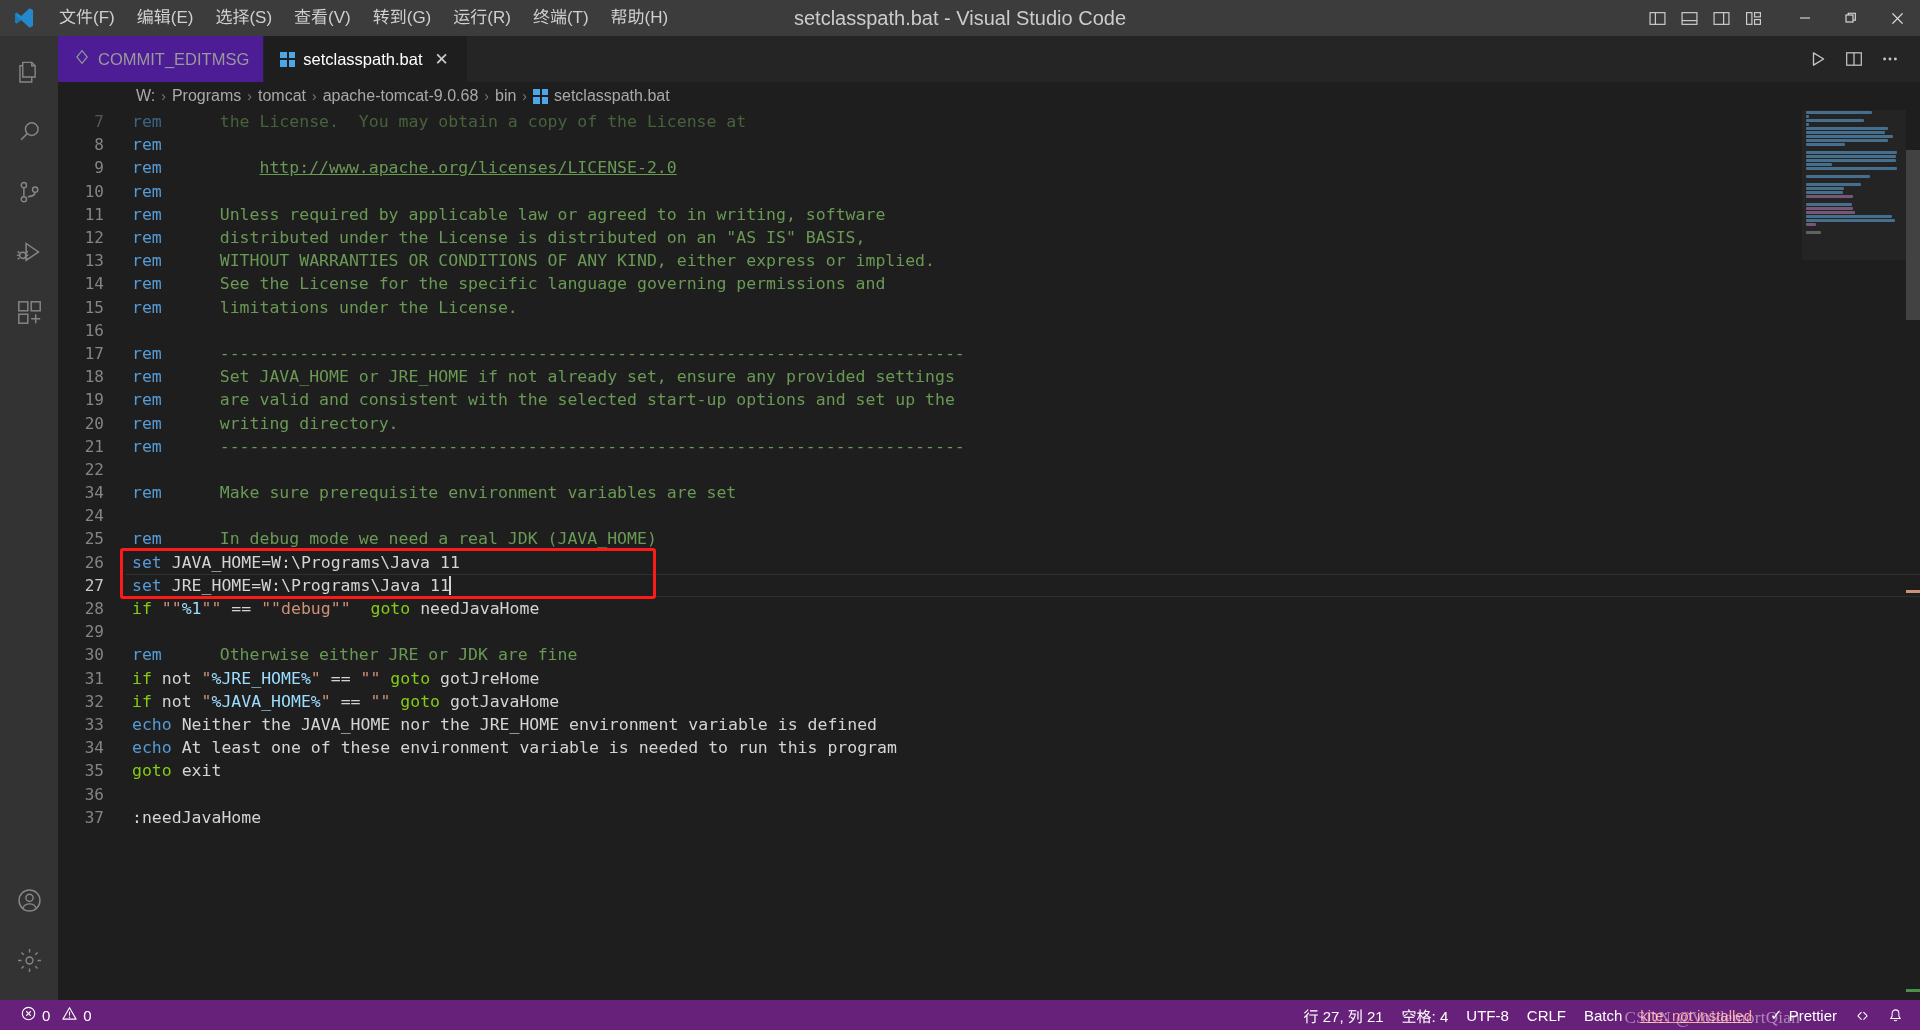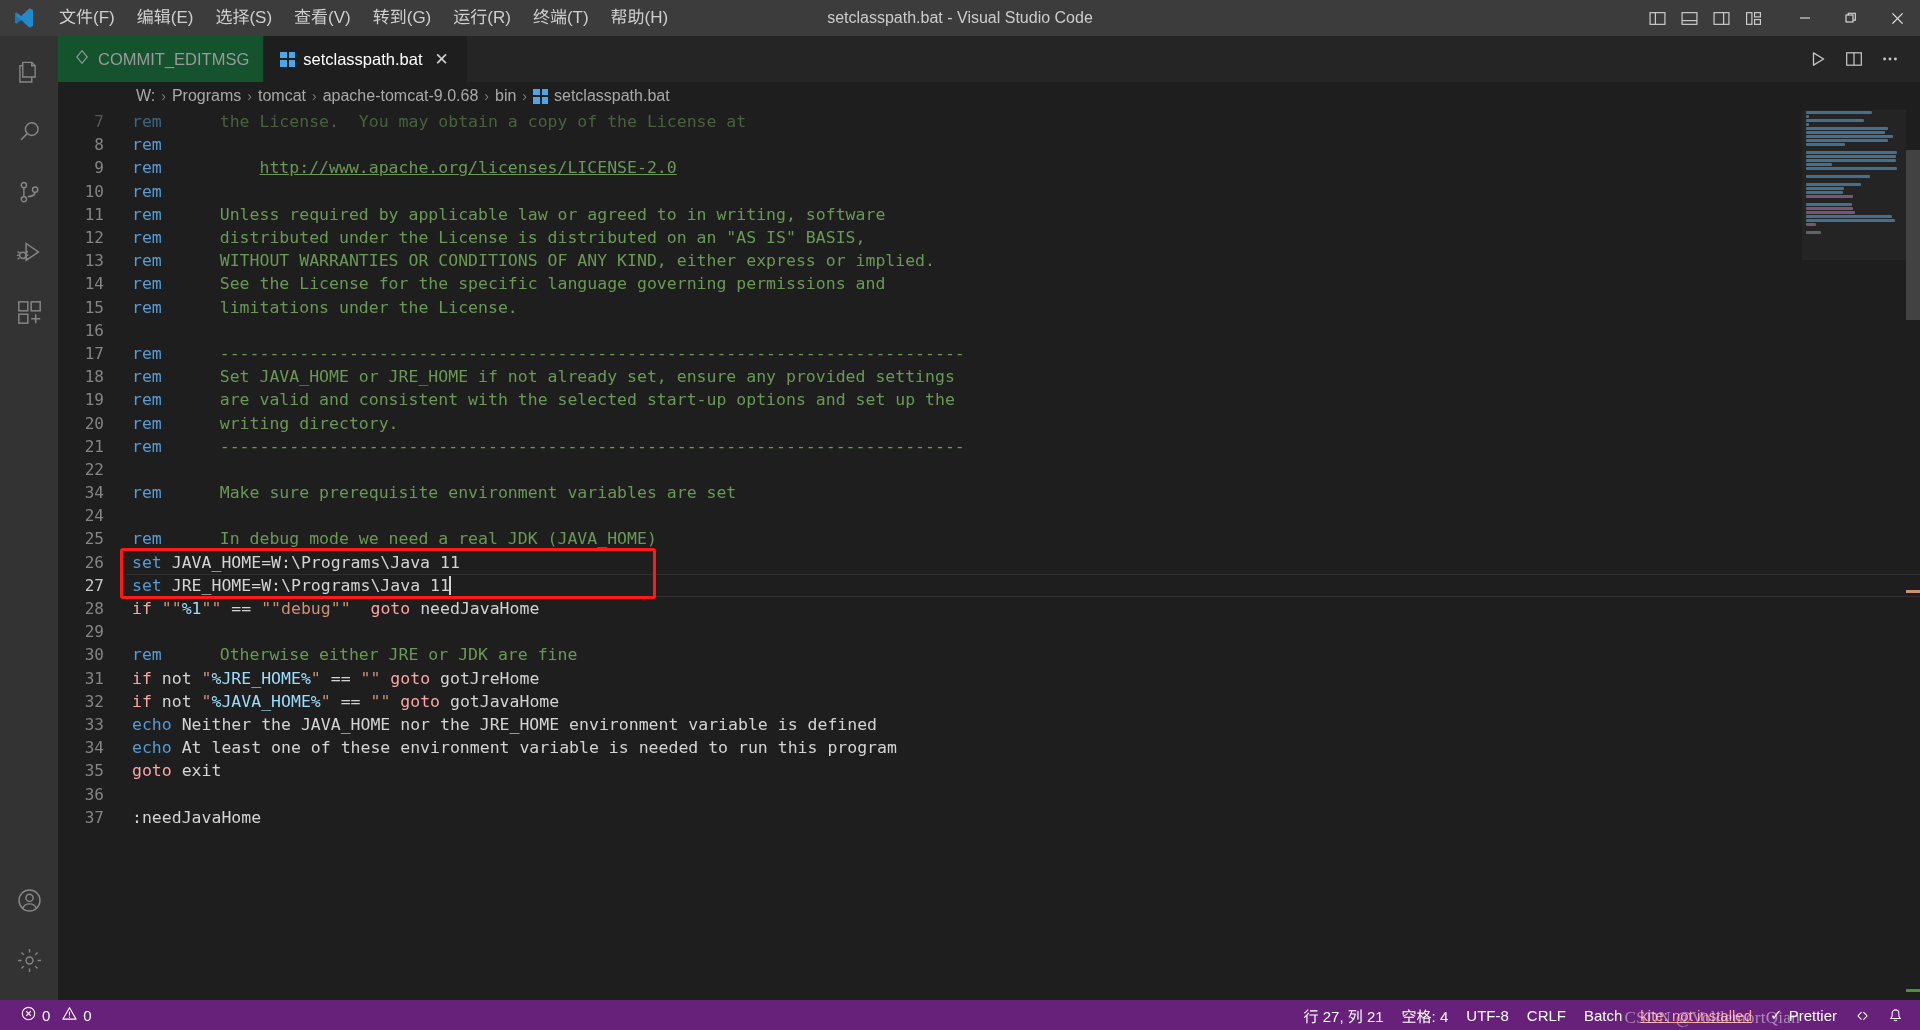--- a/index.html
+++ b/index.html
@@ -21,21 +21,21 @@
     position: relative; z-index: 20;
   }
   .vscode-logo { width: 48px; height: 36px; display: flex; align-items: center; justify-content: center; }
   .menu-bar { display: flex; align-items: center; gap: 0px; }
   .menu-item {
     padding: 4px 11px; font-size: 17px; color: #cfcfcf;
     white-space: nowrap; cursor: default; line-height: 22px;
   }
   .title-center {
     position: absolute; left: 0; right: 0; text-align: center;
-    font-size: 16px; color: #cccccc; pointer-events: none;
+    font-size: 20px; color: #cccccc; pointer-events: none;
   }
   .title-right { margin-left: auto; display: flex; align-items: center; height: 36px; position: relative; z-index: 25; }
   .layout-btns { display: flex; align-items: center; gap: 2px; padding-right: 14px; }
   .layout-btn { width: 30px; height: 30px; display: flex; align-items: center; justify-content: center; cursor: default; }
   .win-btn { width: 46px; height: 36px; display: flex; align-items: center; justify-content: center; cursor: default; }
 
   
   .body-row { flex: 1; display: flex; min-height: 0; position: relative; }
 
   
@@ -51,21 +51,21 @@
   .act-spacer { flex: 1; }
 
   
   .editor-area { flex: 1; display: flex; flex-direction: column; min-width: 0; background: #1e1e1e; }
 
   .tabs-row { height: 46px; min-height: 46px; background: #252526; display: flex; align-items: stretch; }
   .tabs { display: flex; align-items: stretch; }
   .tab {
     display: flex; align-items: center; gap: 8px;
     padding: 0 14px 0 16px; font-size: 16.5px;
-    background: #14532d; color: #9a9a9a;
+    background: #4c1d95; color: #9a9a9a;
     border-right: 1px solid #252526; cursor: default; white-space: nowrap;
     position: relative;
   }
   .tab.active { background: #1e1e1e; color: #ffffff; }
   .tab.active::before {
     content: ""; position: absolute; top: 0; left: 0; right: 0; height: 1px; background: #1e1e1e;
   }
   .tab-close { width: 22px; height: 22px; display: flex; align-items: center; justify-content: center;
                font-size: 17px; color: #cccccc; border-radius: 4px; }
   .tabs-filler { flex: 1; background: #252526; }
@@ -94,21 +94,21 @@
     color: #858585; font-family: "DejaVu Sans Mono", "Liberation Mono", monospace; font-size: 16px;
   }
   .ln.cur { color: #c6c6c6; }
   .code-txt { padding-left: 6px; }
 
   
   .t-kw    { color: #569cd6; }   
   .t-cmt   { color: #6a9955; padding-left: 48px; }   
   .t-link  { color: #6a9955; text-decoration: underline; }
   .t-txt   { color: #d4d4d4; }
-  .t-ctrl  { color: #fca5a5; }   
+  .t-ctrl  { color: #84cc16; }   
   .t-str   { color: #ce9178; }   
   .t-var   { color: #9cdcfe; }   
   .t-label { color: #d4d4d4; }
   .t-op    { color: #d4d4d4; }
 
   .cursor-caret {
     display: inline-block; width: 2px; height: 19px; background: #d4d4d4;
     vertical-align: -4px; margin-left: -1px;
   }
   .cur-line-border {

